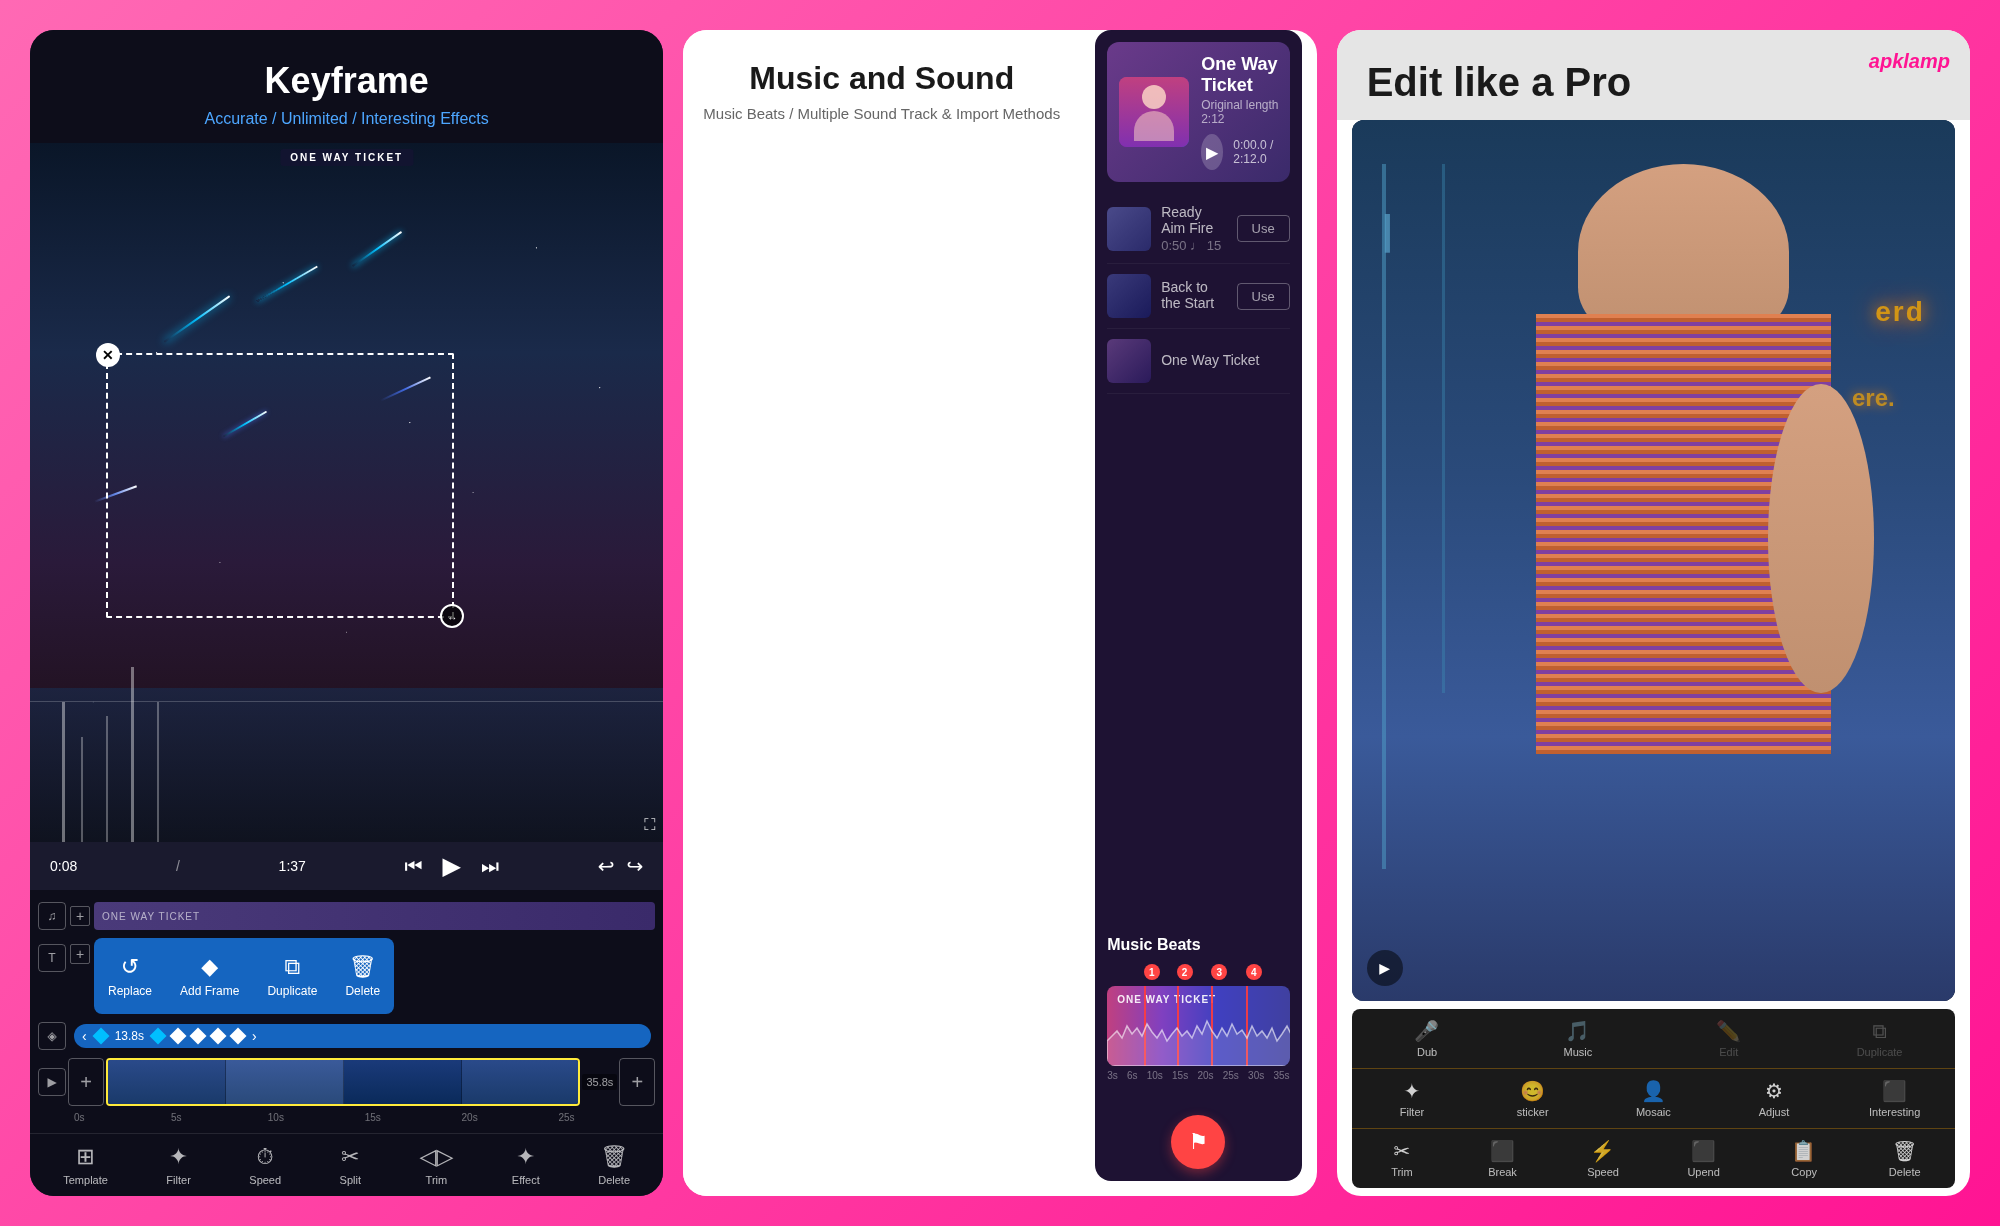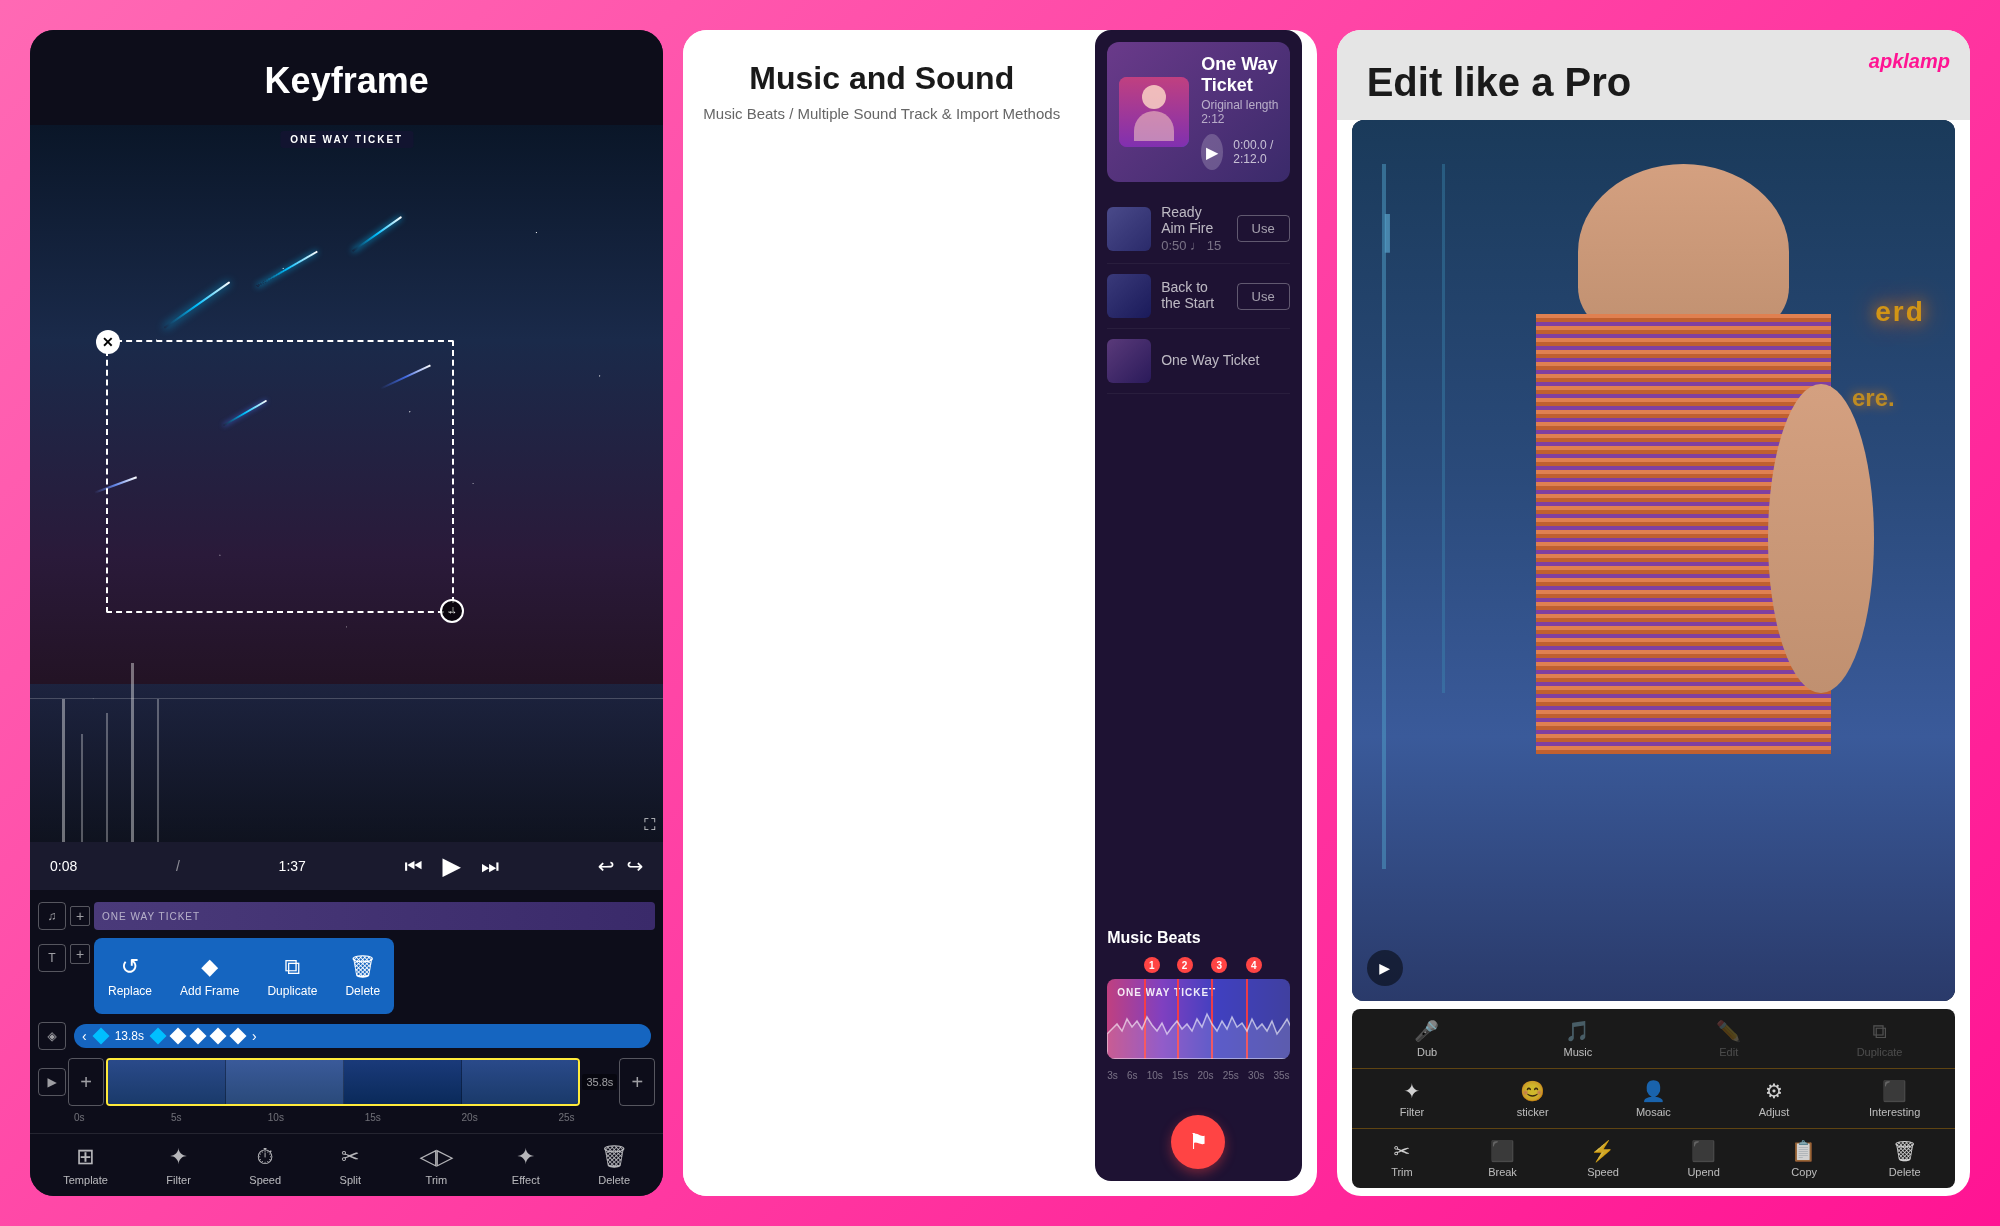--- a/index.html
+++ b/index.html
@@ -634,21 +634,20 @@
 
     .beats-time-ruler {
       display: flex;
       justify-content: space-between;
       padding: 4px 0;
     }
 
     .beats-time-mark {
       color: rgba(255,255,255,0.4);
       font-size: 10px;
-      margin-top: 7px;
     }
 
     
     .flag-btn {
       width: 54px;
       height: 54px;
       background: #ff4444;
       border-radius: 50%;
       display: flex;
       align-items: center;
@@ -796,20 +795,21 @@
     }
   </style>
 </head>
 <body>
 
 <div class="screens-container">
 
   <div class="screen1">
     <div class="screen1-header">
       <h1>Keyframe</h1>
+      <p>Accurate / Unlimited / Interesting Effects</p>
     </div>
 
     <div class="video-preview">
       <div class="video-preview-stars"></div>
       <div class="shooting-star shooting-star-1"></div>
       <div class="shooting-star shooting-star-2"></div>
       <div class="shooting-star shooting-star-3"></div>
 
       <div style="position:absolute;top:20%;left:35%;width:70px;height:2px;background:linear-gradient(90deg,transparent,#00bfff,white);transform:rotate(-30deg);box-shadow:0 0 6px #00bfff;"></div>
       <div style="position:absolute;top:35%;left:55%;width:55px;height:2px;background:linear-gradient(90deg,transparent,#4169e1,white);transform:rotate(-25deg);"></div>

